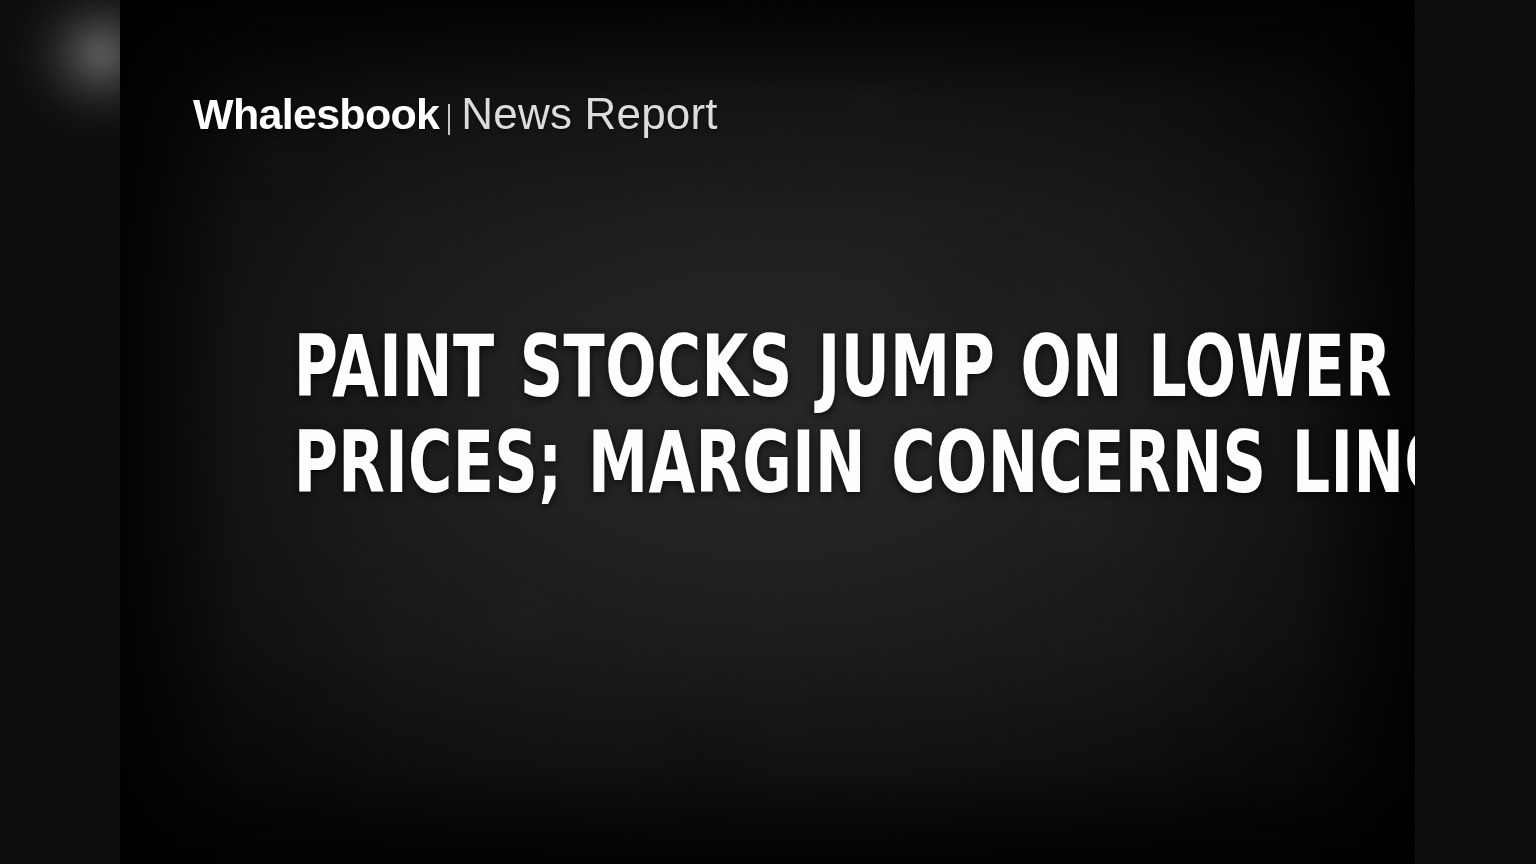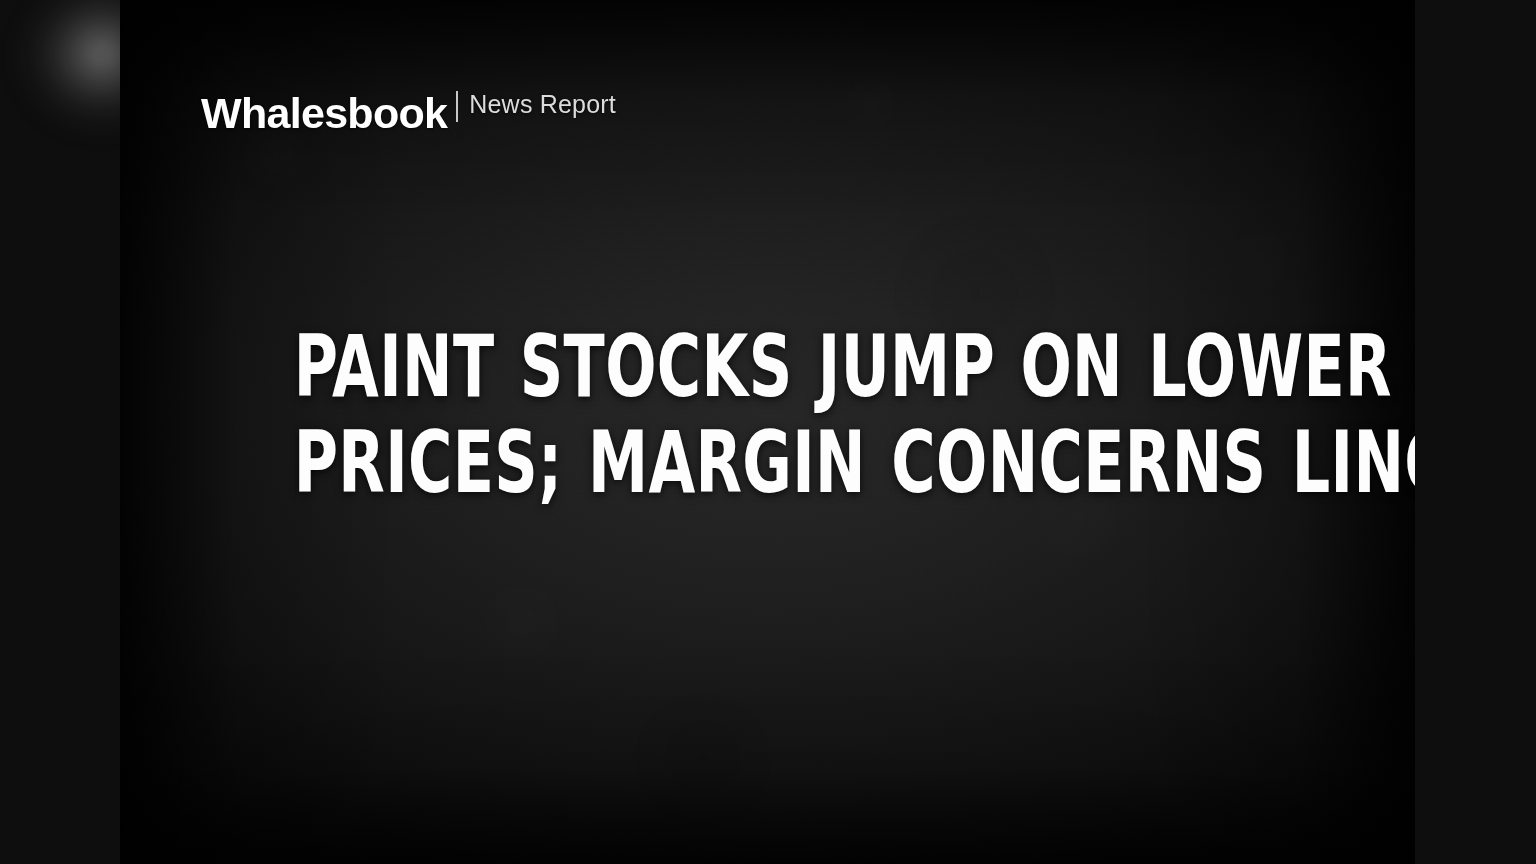--- a/index.html
+++ b/index.html
@@ -94,24 +94,24 @@
     background:
       linear-gradient(to right, rgba(0,0,0,0.85) 0%, rgba(0,0,0,0.18) 9%, rgba(0,0,0,0) 22%),
       linear-gradient(to left,  rgba(0,0,0,0.85) 0%, rgba(0,0,0,0.18) 9%, rgba(0,0,0,0) 22%),
       linear-gradient(to bottom, rgba(0,0,0,0.8) 0%, rgba(0,0,0,0.14) 11%, rgba(0,0,0,0) 26%),
       linear-gradient(to top,    rgba(0,0,0,0.8) 0%, rgba(0,0,0,0.14) 11%, rgba(0,0,0,0) 26%);
   }
 
   
   .brand {
     position: absolute;
-    left: 81px;        
+    left: 73px;        
     top: 92px;
     display: flex;
-    align-items: flex-start;
+    align-items: flex-end;
     white-space: nowrap;
   }
 
   .brand-name {
     font-size: 43px;
     font-weight: 700;
     letter-spacing: -0.7px;
     color: #ffffff;
     line-height: 1;
     text-shadow: 0 1px 3px rgba(0,0,0,0.65);
@@ -122,21 +122,21 @@
     width: 2px;
     height: 31px;
     background: #c9c9c9;
     margin: 0 11px 0 9px;
     position: relative;
     top: -1px;
     flex: 0 0 auto;
   }
 
   .brand-sub {
-    font-size: 25px;
+    font-size: 44px;
     font-weight: 400;
     letter-spacing: 0.2px;
     color: #dcdcdc;
     line-height: 1;
     text-shadow: 0 1px 3px rgba(0,0,0,0.6);
   }
 
   
   .headline {
     position: absolute;

